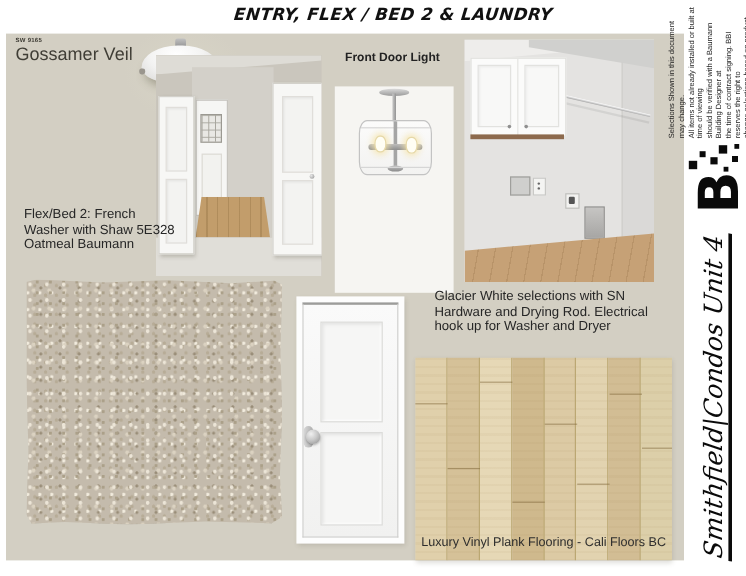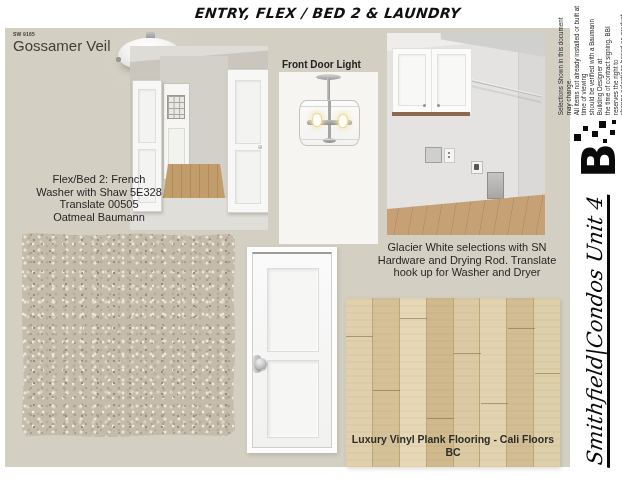--- a/index.html
+++ b/index.html
@@ -11,24 +11,24 @@
   .sheet-title{
     position:absolute;left:195px;top:5px;width:230px;text-align:center;
     font-family:"DejaVu Sans", sans-serif;font-weight:bold;font-style:italic;
     font-size:14px;letter-spacing:.4px;color:#111;transform:skewX(-6deg);
     white-space:nowrap;
   }
   
   .board{position:absolute;left:5px;top:28px;width:565px;height:439px;background:#d3cfc3;}
   .paint-code{position:absolute;left:8px;top:3px;font-size:5px;font-weight:bold;color:#3c3a33;letter-spacing:.2px;}
   .paint-name{position:absolute;left:8px;top:9px;font-size:15px;color:#403e36;}
-  .note{position:absolute;color:#262626;font-size:11px;line-height:12.5px;text-align:center;font-weight:500;}
+  .note{position:absolute;color:#262626;font-size:11px;line-height:12.5px;text-align:left;font-weight:500;}
   .note-flexbed{left:15px;top:145px;width:158px;}
   .note-laundry{left:357px;top:213px;width:210px;}
-  .label-fdl{position:absolute;left:277px;top:31px;width:90px;text-align:left;font-size:10px;font-weight:600;color:#222;}
+  .label-fdl{position:absolute;left:277px;top:15px;width:90px;text-align:center;font-size:10px;font-weight:600;color:#222;}
 
   
   .cl-patch{position:absolute;left:98px;top:0;width:100px;height:72px;
     background:radial-gradient(ellipse at 50% 45%, #d8d5c6 0%, rgba(214,211,196,0) 70%);}
   .cl-finial{position:absolute;left:141px;top:4px;width:9px;height:8px;border-radius:2px 2px 0 0;
     background:linear-gradient(#c2c2c2,#8f8f8f);}
 
   
   .entry-photo{position:absolute;left:125px;top:18px;width:138px;height:184px;background:#cac6bd;overflow:hidden;}
   .ep-ceiling{position:absolute;left:0;top:0;width:100%;height:16px;background:#dedcd6;
@@ -136,21 +136,21 @@
   .flooring{position:absolute;left:341px;top:270px;width:214px;height:169px;display:flex;overflow:hidden;
     box-shadow:1px 2px 4px rgba(90,85,70,.2);}
   .plank{flex:1;height:100%;border-right:1px solid #bba772;box-sizing:border-box;
     background-image:repeating-linear-gradient(rgba(150,120,70,.06) 0 2px, transparent 2px 7px);}
   .plank:nth-child(1){background-color:#e0d0ab;} .plank:nth-child(2){background-color:#d5c198;}
   .plank:nth-child(3){background-color:#e6d8b6;} .plank:nth-child(4){background-color:#cfb98d;}
   .plank:nth-child(5){background-color:#dccaa4;} .plank:nth-child(6){background-color:#e2d3b0;}
   .plank:nth-child(7){background-color:#d2bd94;} .plank:nth-child(8){background-color:#dccfa9;border-right:none;}
   .joint{position:absolute;height:1px;background:rgba(130,105,60,.55);}
   .flooring-note{position:absolute;left:0;bottom:8px;width:100%;text-align:center;
-    color:#2d2d2d;font-size:10.5px;line-height:13px;font-weight:700;}
+    color:#2d2d2d;font-size:10.5px;line-height:13px;font-weight:400;}
 
   
   .sidebar{position:absolute;left:570px;top:0;width:52px;height:480px;background:#fff;}
   .strip{position:absolute;left:0;top:0;width:480px;height:52px;transform-origin:0 0;
     transform:rotate(-90deg) translateX(-480px);display:flex;align-items:center;}
   .project-title{margin-left:14px;font-family:"DejaVu Serif", serif;font-style:italic;
     font-size:21px;color:#0a0a0a;border-bottom:3px solid #0a0a0a;padding:0 3px 0 1px;
     transform:skewX(-8deg);white-space:nowrap;}
   .blogo{margin-left:14px;flex:0 0 auto;}
   .disclaimer{margin-left:auto;margin-right:4px;width:172px;font-size:6.3px;line-height:7.8px;color:#1d1d1d;}
@@ -203,21 +203,20 @@
       <div class="fdl-bulb fdl-bulb-l"></div>
       <div class="fdl-bulb fdl-bulb-r"></div>
       <div class="fdl-disc"></div>
       <div class="fdl-rim-b"></div>
     </div>
   </div>
 
   <div class="note note-flexbed">
     <div>Flex/Bed 2: French</div>
     <div>Washer with Shaw 5E328</div>
-    <div>Translate 00505</div>
     <div>Oatmeal Baumann</div>
   </div>
 
   <div class="laundry-photo">
     <div class="lp-corner"></div>
     <div class="lp-ceilwhite"></div>
     <div class="lp-fascia"></div>
     <div class="lp-rod-shadow"></div>
     <div class="lp-rod"></div>
     <div class="lp-cab">
@@ -239,21 +238,21 @@
     <div class="lp-outlet240">
         <i></i>
       </div>
     <div class="lp-vent"></div>
     <div class="lp-baseboard"></div>
     <div class="lp-floor"></div>
   </div>
 
   <div class="note note-laundry">
     <div>Glacier White selections with SN</div>
-    <div>Hardware and Drying Rod. Translate</div>
+    <div>Hardware and Drying Rod. Electrical</div>
     <div>hook up for Washer and Dryer</div>
   </div>
 
   <div class="carpet"></div>
 
   <div class="door-card">
     <div class="door-slab">
       <div class="door-panel upper"></div>
       <div class="door-panel lower"></div>
       <div class="door-rosette"></div>

